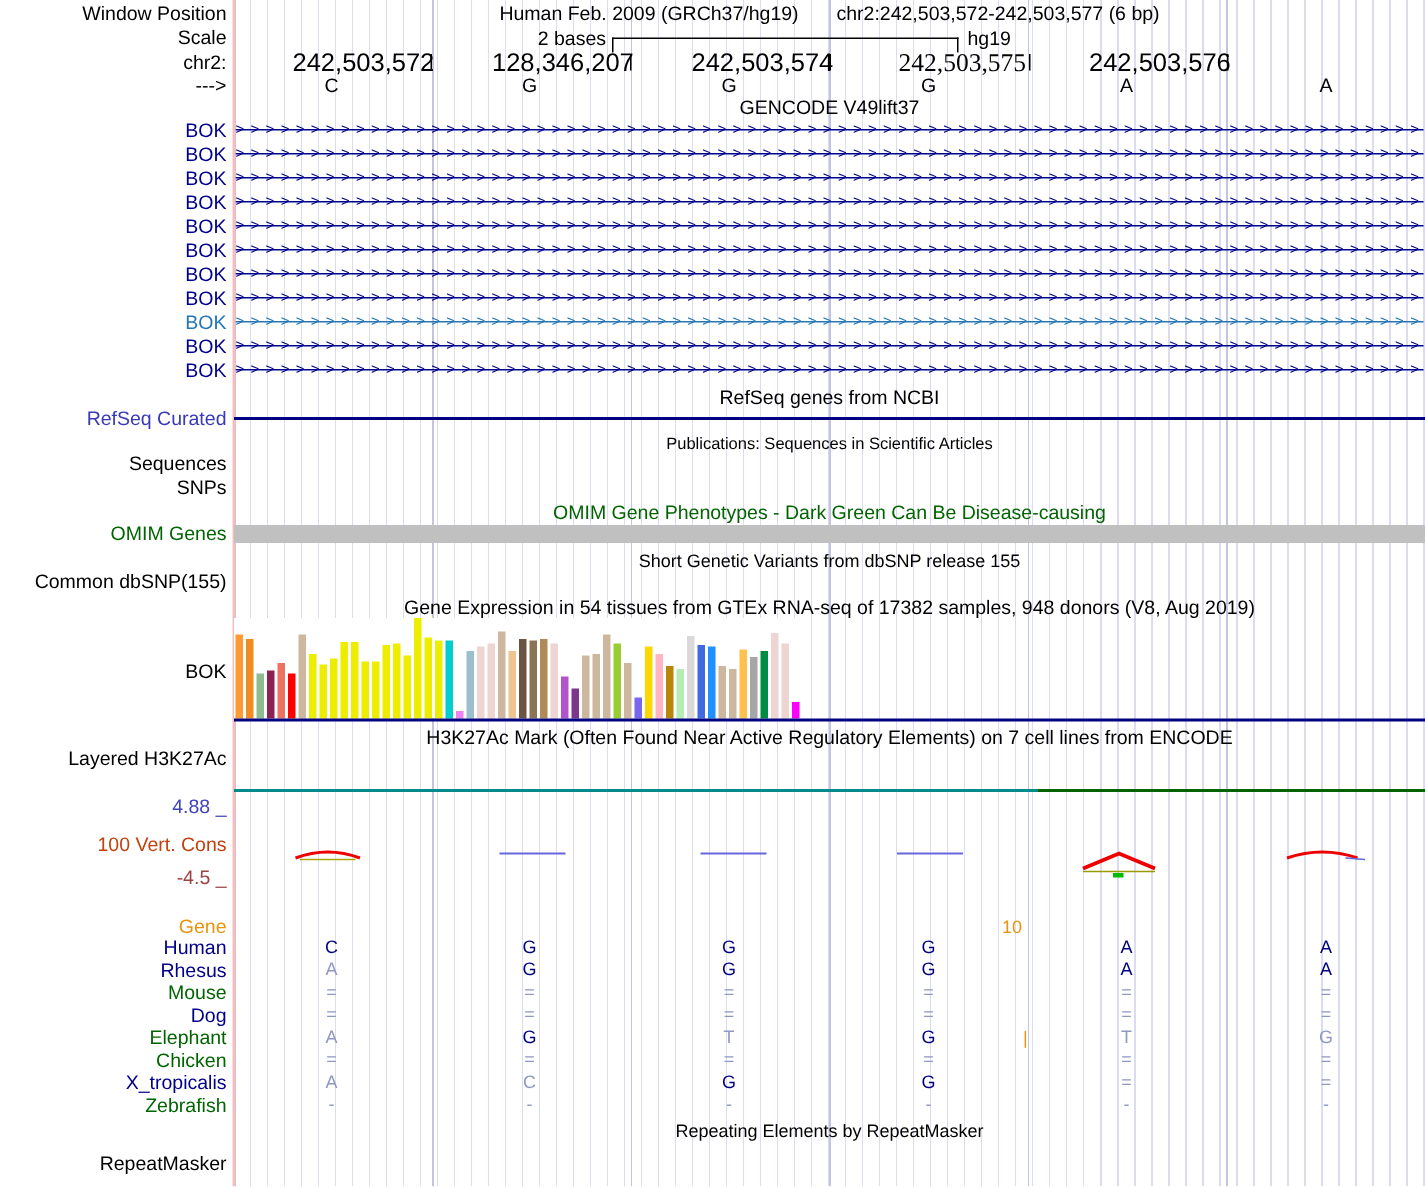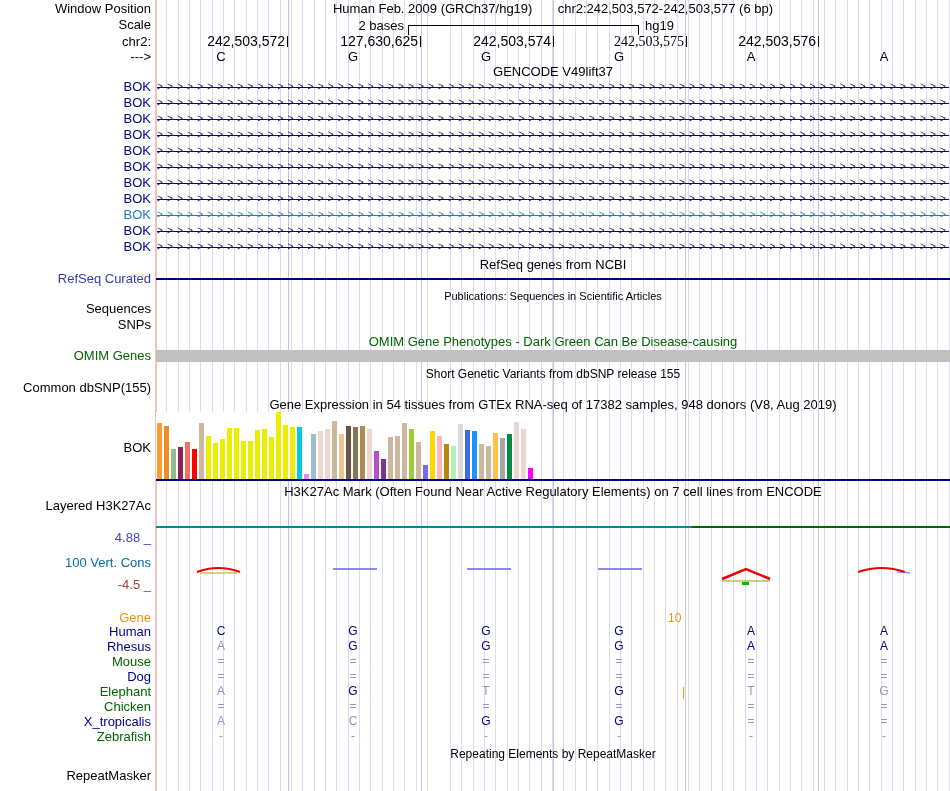--- a/index.html
+++ b/index.html
@@ -14,21 +14,21 @@
     border-right:1px solid #c3c3e2;}
   #pink-line{position:absolute;left:155px;top:0;width:2px;height:791px;background:#f7bdbd;}
   .llabel{position:absolute;left:0;width:151px;text-align:right;height:14px;line-height:14px;
           white-space:nowrap;font-size:13px;}
   .ctitle{position:absolute;left:156px;width:794px;text-align:center;white-space:nowrap;
           height:14px;line-height:14px;font-size:13px;}
   .generow{position:absolute;left:157px;width:792px;height:13px;line-height:13px;overflow:hidden;
            font-size:10px;letter-spacing:4.2px;white-space:nowrap;
            text-decoration:line-through;text-decoration-thickness:1px;}
   .tick{position:absolute;width:1px;height:11px;background:#000;}
-  .coordlabel{position:absolute;width:90px;text-align:right;height:13px;line-height:13px;font-size:14px;}
+  .coordlabel{position:absolute;width:90px;text-align:right;height:13px;line-height:13px;font-size:17px;}
   .baseletter{position:absolute;width:16px;text-align:center;height:13px;line-height:13px;font-size:13px;}
   .alncell{position:absolute;width:18px;text-align:center;height:13px;line-height:13px;font-size:12px;}
   .hline{position:absolute;}
   .bar{position:absolute;width:5px;}
   .smalltext{font-size:11px;}
   .medtext{font-size:12px;}
 </style>
 </head>
 <body>
 
@@ -127,21 +127,21 @@
       <div class="bar" style="left: 372px; bottom: 0px; height: 11px; background: rgb(255, 0, 255);"></div>
     </div>
   <div class="hline" style="left:156px;top:479px;width:794px;height:2px;background:#000080;"></div>
 
   <div class="ctitle" style="top:485px;">H3K27Ac Mark (Often Found Near Active Regulatory Elements) on 7 cell lines from ENCODE</div>
   <div class="llabel" style="top:499px;">Layered H3K27Ac</div>
   <div class="hline" style="left:156px;top:526px;width:536px;height:2px;background:#008B8B;"></div>
   <div class="hline" style="left:692px;top:526px;width:258px;height:2px;background:#006400;"></div>
 
   <div class="llabel" style="top:531px;color:#4343BE;">4.88 _</div>
-  <div class="llabel" style="top:556px;color:#0369a1;">100 Vert. Cons</div>
+  <div class="llabel" style="top:556px;color:#c2410c;">100 Vert. Cons</div>
   <div class="llabel" style="top:578px;color:#9E4242;">-4.5 _</div>
   <svg id="cons-svg" class="abs" style="left:156px;top:556px;" width="794" height="34">
       <line x1="44" y1="17" x2="81" y2="17" stroke="#AAA800" stroke-width="1"></line>
       <path d="M41,16 Q62.5,8 84,16" stroke="#EE0000" stroke-width="2" fill="none"></path>
       <line x1="177" y1="13" x2="221" y2="13" stroke="#6666DD" stroke-width="1.3"></line>
       <line x1="311" y1="13" x2="355" y2="13" stroke="#6666DD" stroke-width="1.3"></line>
       <line x1="442" y1="13" x2="486" y2="13" stroke="#6666DD" stroke-width="1.3"></line>
       <line x1="566" y1="25" x2="614" y2="25" stroke="#999900" stroke-width="1"></line>
       <path d="M566,23 L590,13 L614,23" stroke="#EE0000" stroke-width="2.5" fill="none"></path>
       <rect x="586" y="26" width="7" height="3" fill="#00BB00"></rect>
@@ -150,21 +150,21 @@
     </svg>
 
   <div class="llabel" style="top:611px;color:#E8940C;">Gene</div>
   <div class="abs" style="left:668px;top:611px;color:#E8940C;font-size:12px;">10</div>
   <div class="abs" style="left:682px;top:685px;color:#E8940C;font-size:12px;">|</div>
 
   <div class="ctitle medtext" style="top:747px;">Repeating Elements by RepeatMasker</div>
   <div class="llabel" style="top:725px;margin-top:44px;">RepeatMasker</div>
 <div class="coordlabel" style="left: 195px; top: 35px;">242,503,572</div>
     <div class="tick" style="left: 287px; top: 36px;"></div>
-    <div class="coordlabel" style="left: 328px; top: 35px;">127,630,625</div>
+    <div class="coordlabel" style="left: 328px; top: 35px;">128,346,207</div>
     <div class="tick" style="left: 420px; top: 36px;"></div>
     <div class="coordlabel" style="left: 461px; top: 35px;">242,503,574</div>
     <div class="tick" style="left: 553px; top: 36px;"></div>
     <div class="coordlabel" style="left: 594px; top: 35px; font-family: Liberation Serif, serif;">242,503,575</div>
     <div class="tick" style="left: 686px; top: 36px;"></div>
     <div class="coordlabel" style="left: 726px; top: 35px;">242,503,576</div>
     <div class="tick" style="left: 818px; top: 36px;"></div>
     <div class="baseletter" style="left: 213px; top: 50px;">C</div>
     <div class="baseletter" style="left: 345px; top: 50px;">G</div>
     <div class="baseletter" style="left: 478px; top: 50px;">G</div>

